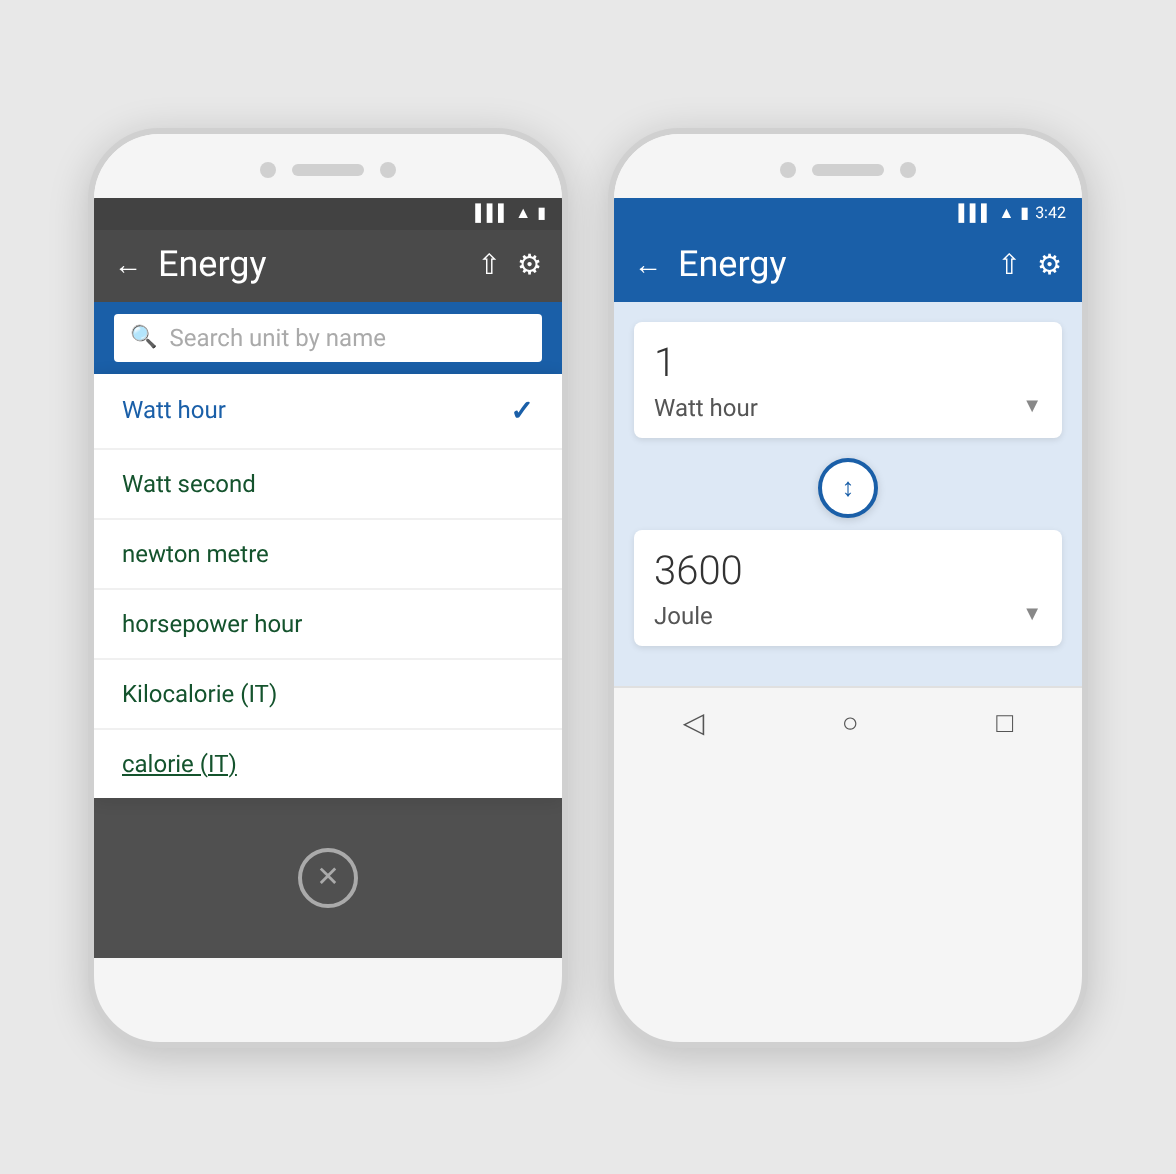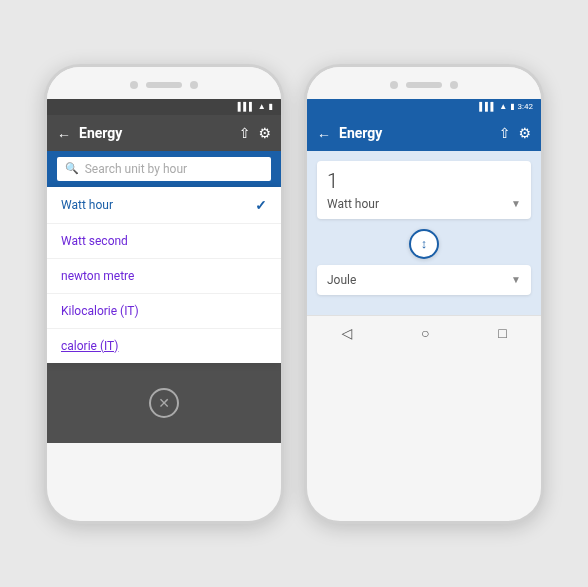--- a/index.html
+++ b/index.html
@@ -86,22 +86,22 @@
     .app-bar {
       background: #1a5fa8;
       color: white;
       display: flex;
       align-items: center;
       padding: 6px 10px;
       height: 36px;
       gap: 8px;
     }
     .app-bar-title {
-      font-size: 14px;
-      font-weight: 700;
+      font-size: 18px;
+      font-weight: 400;
       flex: 1;
     }
     .app-bar-icon {
       font-size: 14px;
       color: white;
       cursor: pointer;
     }
     .app-bar-left {
       background: #4a4a4a;
     }
@@ -135,21 +135,21 @@
     .unit-list {
       background: #fff;
       box-shadow: 0 2px 8px rgba(0,0,0,0.2);
     }
     .unit-item {
       display: flex;
       align-items: center;
       justify-content: space-between;
       padding: 10px 14px;
       font-size: 12px;
-      color: #6d28d9;
+      color: #14532d;
       border-bottom: 1px solid #f0f0f0;
       cursor: pointer;
     }
     .unit-item:last-child {
       border-bottom: none;
       text-decoration: underline;
     }
     .unit-item.selected {
       color: #1a5fa8;
     }
@@ -267,34 +267,37 @@
     <div class="app-bar app-bar-left">
       <span class="app-bar-icon">←</span>
       <span class="app-bar-title">Energy</span>
       <span class="app-bar-icon">⇧</span>
       <span class="app-bar-icon">⚙</span>
     </div>
 
     <div class="search-bar">
       <div class="search-input-box">
         <span class="search-icon-sm">🔍</span>
-        <span class="search-placeholder">Search unit by hour</span>
+        <span class="search-placeholder">Search unit by name</span>
       </div>
     </div>
 
     <div class="unit-list">
       <div class="unit-item selected">
         <span>Watt hour</span>
         <span class="checkmark">✓</span>
       </div>
       <div class="unit-item">
         <span>Watt second</span>
       </div>
       <div class="unit-item">
         <span>newton metre</span>
+      </div>
+      <div class="unit-item">
+        <span>horsepower hour</span>
       </div>
       <div class="unit-item">
         <span>Kilocalorie (IT)</span>
       </div>
       <div class="unit-item">
         <span>calorie (IT)</span>
       </div>
     </div>
 
     <div class="dark-overlay">
@@ -334,20 +337,21 @@
           <span>Watt hour</span>
           <span class="dropdown-arrow">▼</span>
         </div>
       </div>
 
       <div class="swap-btn-container">
         <div class="swap-btn">↕</div>
       </div>
 
       <div class="input-card">
+        <div class="input-value">3600</div>
         <div class="unit-selector">
           <span>Joule</span>
           <span class="dropdown-arrow">▼</span>
         </div>
       </div>
     </div>
 
     <div class="nav-bar">
       <span class="nav-icon">◁</span>
       <span class="nav-icon">○</span>

